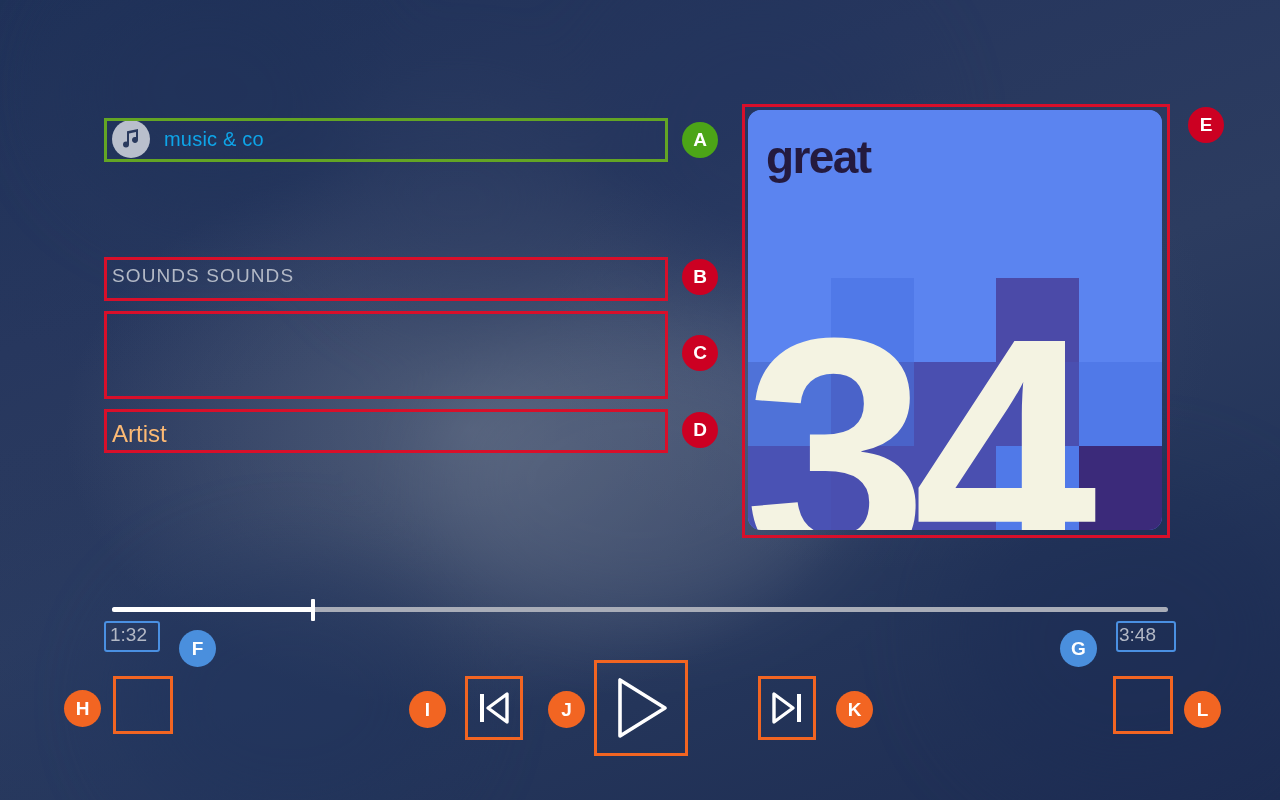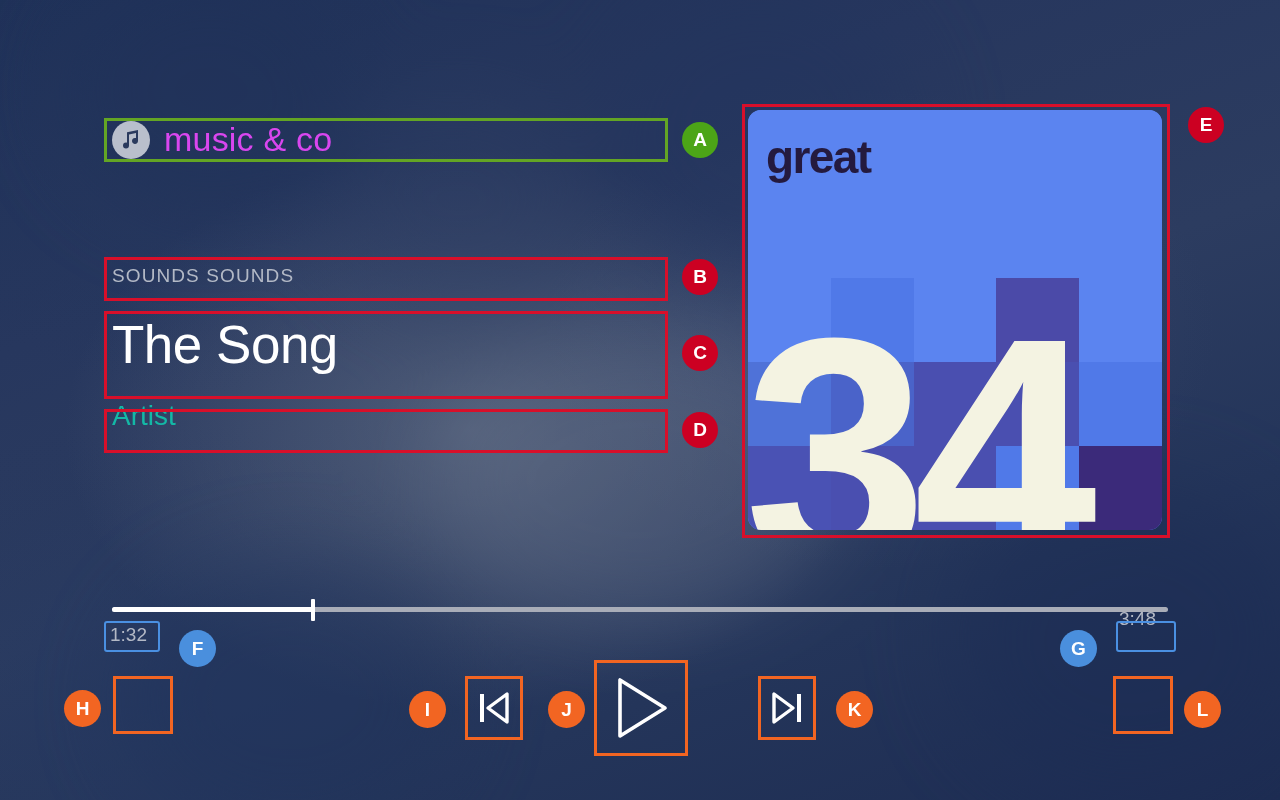--- a/index.html
+++ b/index.html
@@ -23,47 +23,47 @@
   .bg-blobs { position:absolute; inset:0; filter:blur(42px); opacity:0.55; }
   .blob { position:absolute; border-radius:50%; }
 
   
   .app-row { position:absolute; left:112px; top:120px; display:flex; align-items:center; gap:14px; }
   .app-icon {
     width:38px; height:38px; border-radius:50%;
     background:#b9bfcc; position:relative; flex:none;
   }
   .app-icon svg { position:absolute; left:9px; top:8px; }
-  .app-name { font-size:34px; color:#d946ef; letter-spacing:0.2px; white-space:nowrap; }
+  .app-name { font-size:20px; color:#0ea5e9; letter-spacing:0.2px; white-space:nowrap; }
 
   .meta { position:absolute; left:112px; }
   .album-label { top:265px; font-size:19px; letter-spacing:1.1px; color:#b3b9c6; }
   .track-title { top:318px; font-size:53px; color:#ffffff; font-weight:400; letter-spacing:-0.5px; line-height:1.0; }
-  .artist-name { top:400px; font-size:28px; color:#14b8a6; }
+  .artist-name { top:420px; font-size:24px; color:#fdba74; }
 
   
   .art-wrap { position:absolute; left:748px; top:110px; width:414px; height:420px; }
   .art { position:absolute; inset:0; border-radius:13px; overflow:hidden; background:#5b84f0; }
   .art-mosaic { position:absolute; inset:0; display:grid;
     grid-template-columns:repeat(5,1fr); grid-template-rows:repeat(5,1fr); }
   .art-mosaic i { display:block; }
   .art-wordmark { position:absolute; left:18px; top:26px; line-height:0.92;
     font-size:46px; font-weight:700; color:#241a3f; letter-spacing:-1.6px; }
   .art-number { position:absolute; left:-4px; bottom:-56px; font-size:330px;
     line-height:0.8; font-weight:700; color:#f4f3e2; letter-spacing:-14px; }
 
   
   .seek { position:absolute; left:112px; top:607px; width:1056px; height:5px; }
   .seek-track { position:absolute; inset:0; background:#a9adb8; border-radius:3px; }
   .seek-fill { position:absolute; left:0; top:0; height:100%; background:#ffffff; border-radius:3px; }
   .seek-thumb { position:absolute; top:-8px; width:4px; height:22px; background:#ffffff; border-radius:1px; }
 
   .time { position:absolute; font-size:19px; color:#b3b9c6; }
   .time-cur { left:110px; top:624px; }
-  .time-tot { left:1119px; top:608px;text-align:center; }
+  .time-tot { left:1119px; top:624px;text-align:center; }
 
   
   .ctl { position:absolute; display:flex; align-items:center; justify-content:center; }
   .ctl svg { display:block; }
 
   
   .anno { position:absolute; pointer-events:none; }
   .anno-rect { border:3px solid #d80f2a; }
   .anno-rect.green { border-color:#63a524; }
   .anno-rect.orange { border:3px solid #f26522; }
@@ -101,21 +101,20 @@
     </span>
     <span class="app-name">music &amp; co</span>
   </div>
   <div class="anno anno-rect green" style="left:104px; top:118px; width:564px; height:44px;"></div>
   <div class="badge green" style="left: 682px; top: 122px; width: 36px; height: 36px; font-size: 19px; background: rgb(76, 165, 23);">A</div>
 
   <div class="meta album-label">SOUNDS SOUNDS</div>
   <div class="anno anno-rect" style="left:104px; top:257px; width:564px; height:44px;"></div>
   <div class="badge red" style="left: 682px; top: 259px; width: 36px; height: 36px; font-size: 19px; background: rgb(204, 0, 34);">B</div>
 
-  <div class="meta track-title">The Song</div>
   <div class="anno anno-rect" style="left:104px; top:311px; width:564px; height:88px;"></div>
   <div class="badge red" style="left: 682px; top: 335px; width: 36px; height: 36px; font-size: 19px; background: rgb(204, 0, 34);">C</div>
 
   <div class="meta artist-name">Artist</div>
   <div class="anno anno-rect" style="left:104px; top:409px; width:564px; height:44px;"></div>
   <div class="badge red" style="left: 682px; top: 412px; width: 36px; height: 36px; font-size: 19px; background: rgb(204, 0, 34);">D</div>
 
   <div class="art-wrap">
     <div class="art" style="background: rgb(91, 132, 240);">
       <div class="art-mosaic">

